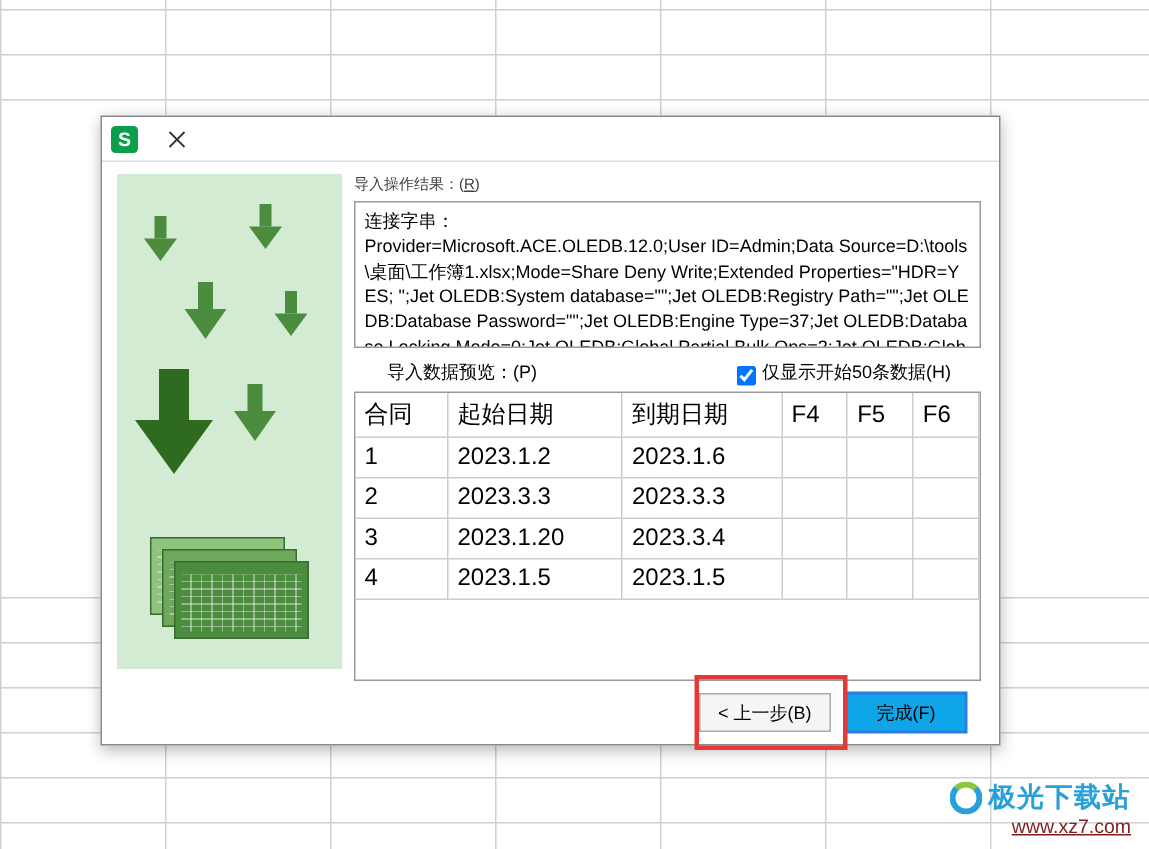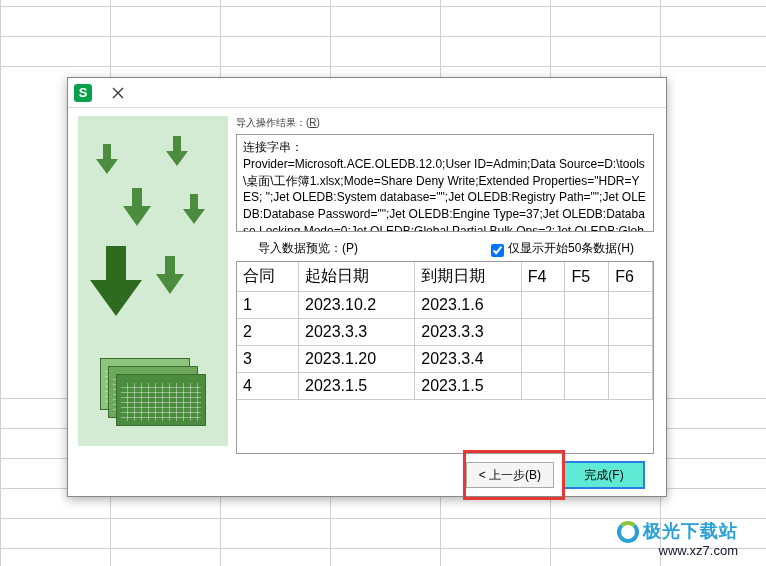--- a/index.html
+++ b/index.html
@@ -152,52 +152,52 @@
   min-width: 80px;
   height: 26px;
   border: 1px solid #aaa;
   background: #f5f5f5;
   font-size: 12px;
   cursor: pointer;
   padding: 0 12px;
 }
 .btn.primary {
   border: 1px solid #2a7de1;
-  background: #5eead4;
+  background: #0ea5e9;
 }
 .btn.primary:focus, .btn.primary.active {
   outline: 1px solid #2a7de1;
 }
 .highlight-box {
   position: absolute;
   border: 3px solid #e53935;
   pointer-events: none;
 }
 .watermark {
   position: absolute;
-  right: 28px;
+  right: 12px;
   bottom: 8px;
   text-align: right;
 }
 .watermark .brand {
   font-size: 18px;
   color: #2aa0d8;
   font-weight: bold;
   letter-spacing: 1px;
 }
 .watermark .bswirl {
   display: inline-block;
   width: 22px; height: 22px;
   border: 4px solid #2aa0d8;
   border-top-color: #8cc63f;
   border-radius: 50%;
   vertical-align: middle;
   margin-right: 4px;
 }
-.watermark .url { font-size: 13px; color: #0f172a; }
+.watermark .url { font-size: 13px; color: #7f1d1d; text-decoration: underline; }
 </style>
 </head>
 <body>
 
 <div class="spreadsheet-bg">
   <div class="grid-line-h" style="top:6px"></div>
   <div class="grid-line-h" style="top:36px"></div>
   <div class="grid-line-h" style="top:66px"></div>
   <div class="grid-line-h" style="top:398px"></div>
   <div class="grid-line-h" style="top:428px"></div>
@@ -303,21 +303,21 @@
               <th>起始日期</th>
               <th>到期日期</th>
               <th>F4</th>
               <th>F5</th>
               <th>F6</th>
             </tr>
           </thead>
           <tbody>
             <tr>
               <td>1</td>
-              <td>2023.10.2</td>
+              <td>2023.1.2</td>
               <td>2023.1.6</td>
               <td></td>
               <td></td>
               <td></td>
             </tr>
             <tr>
               <td>2</td>
               <td>2023.3.3</td>
               <td>2023.3.3</td>
               <td></td>

